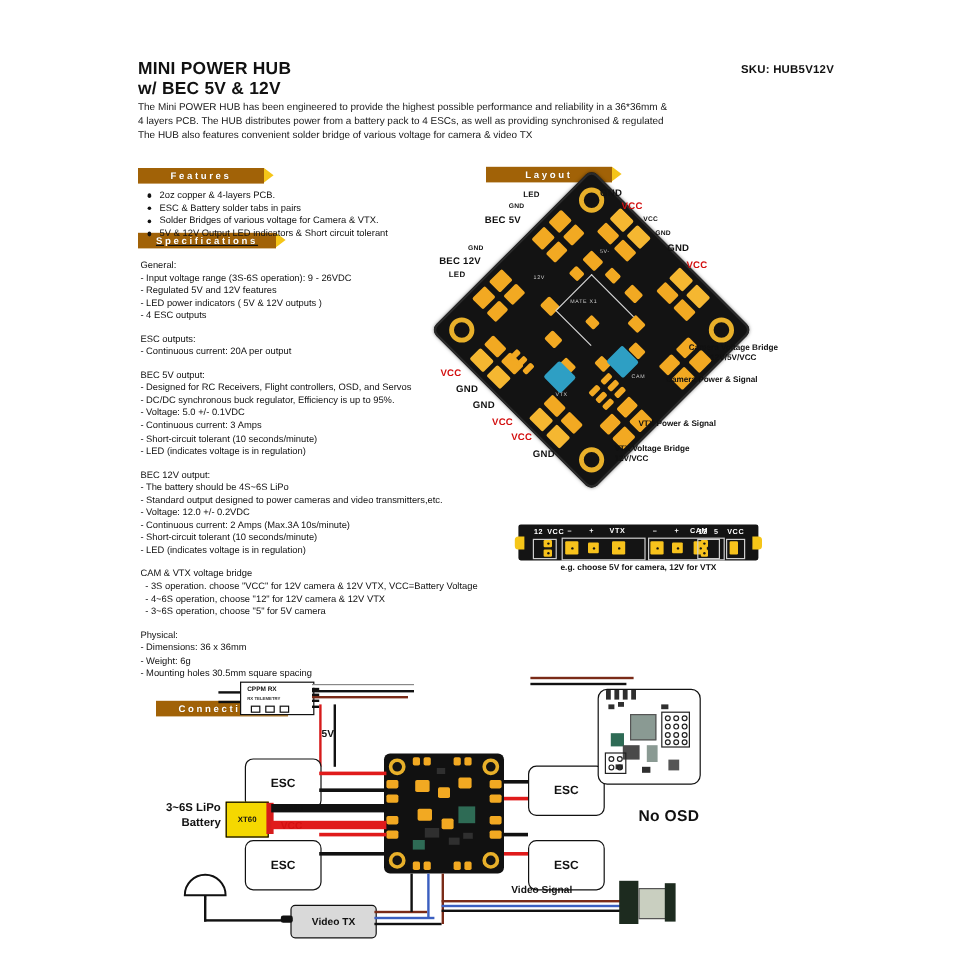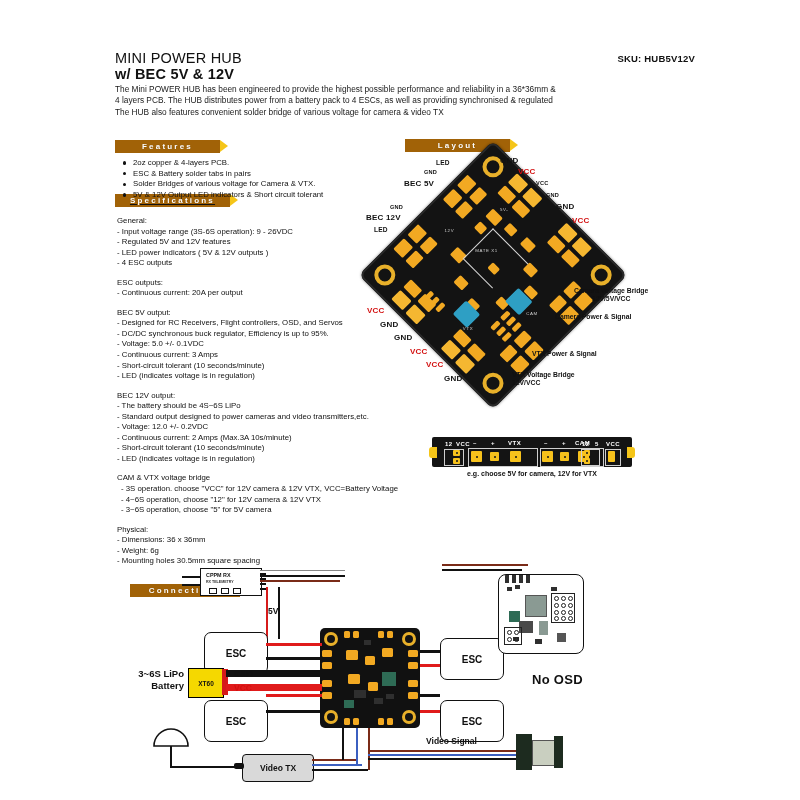--- a/index.html
+++ b/index.html
@@ -2,21 +2,21 @@
 <html><head>
 <meta charset="utf-8">
 <style>
   html,body{margin:0;padding:0;background:#ffffff;}
   body{width:800px;height:800px;position:relative;overflow:hidden;
        font-family:"Liberation Sans",sans-serif;color:#111;}
   .page{position:absolute;inset:0;background:#fff;}
 
   
   .title-block{position:absolute;left:115px;top:50px;width:580px;}
-  .title-l1{font-size:14.5px;font-weight:normal;letter-spacing:.2px;line-height:16px;}
+  .title-l1{font-size:14.5px;font-weight:bold;letter-spacing:.2px;line-height:16px;}
   .title-l2{font-size:14.5px;font-weight:bold;letter-spacing:.2px;line-height:16px;}
   .sku{position:absolute;right:0;top:3px;font-size:9.5px;font-weight:bold;letter-spacing:.2px;}
   .intro{position:absolute;left:115px;top:84px;width:575px;font-size:8.3px;line-height:11.3px;color:#1a1a1a;}
   .intro div{white-space:nowrap;}
 
   
   .banner{position:absolute;height:13px;background:#a16207;display:flex;align-items:center;}
   .banner:after{content:"";position:absolute;right:-8px;top:0;width:0;height:0;
     border-top:6.5px solid transparent;border-bottom:6.5px solid transparent;border-left:8px solid #f5c518;}
   .banner span{font-size:8px;font-weight:bold;color:#fff;letter-spacing:2.2px;width:100%;text-align:center;

